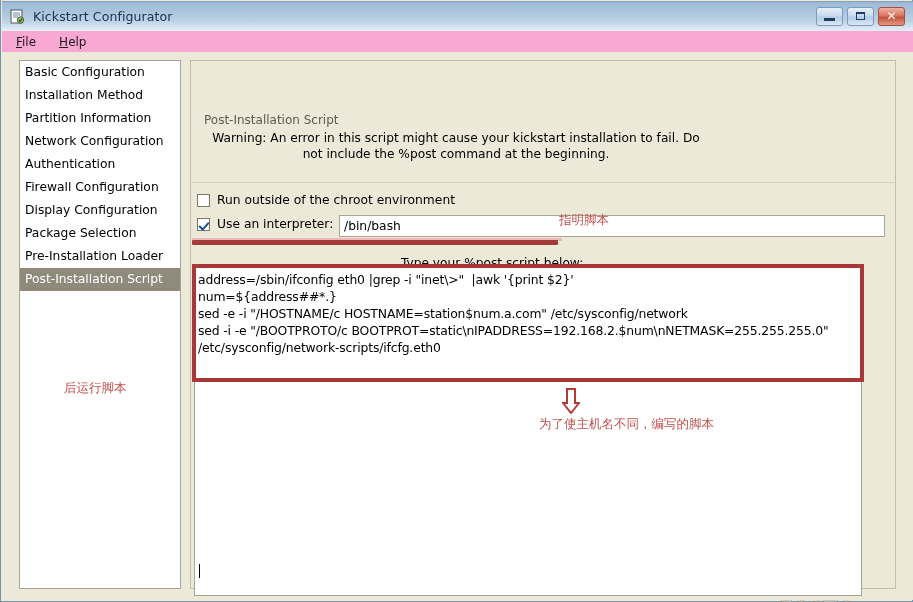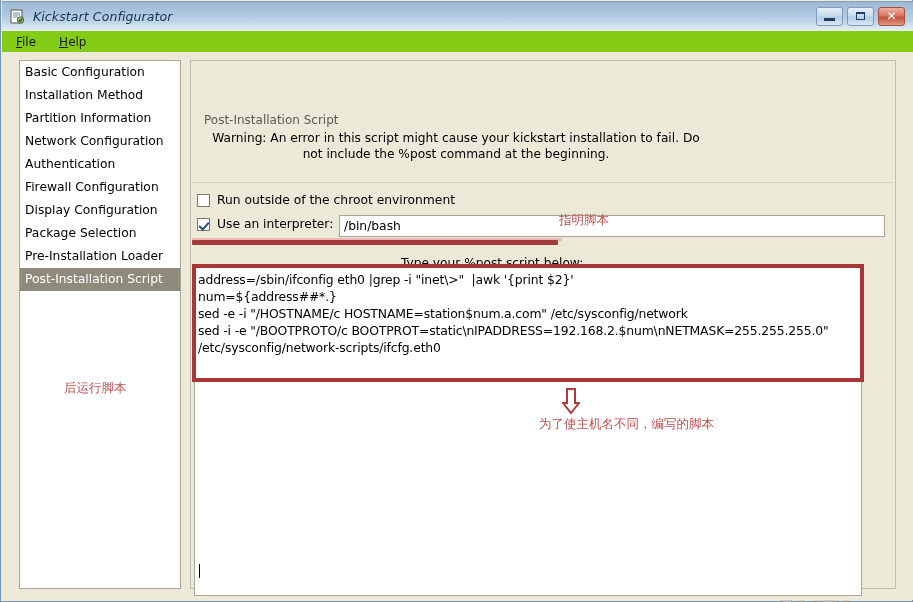--- a/index.html
+++ b/index.html
@@ -41,21 +41,20 @@
     position: relative;
     flex: 0 0 auto;
   }
   #win-title {
     font-size: 12.5px;
     color: #17314f;
     letter-spacing: 0.1px;
     flex: 1 1 auto;
     white-space: nowrap;
     overflow: hidden;
-    font-style: italic;
   }
   .titlebtn {
     width: 27px; height: 19px;
     margin-right: 4px;
     border: 1px solid #7e9bbb;
     border-radius: 3px;
     background: linear-gradient(to bottom, #e8f0f8 0%, #c6d9ec 48%, #b2cbe4 52%, #dae7f4 100%);
     position: relative;
     flex: 0 0 auto;
     box-sizing: border-box;
@@ -86,21 +85,21 @@
     line-height: 17px;
     text-align: center;
     font-family: "DejaVu Sans", sans-serif;
   }
 
   
   #menubar {
     position: absolute;
     left: 1px; top: 31px;
     width: 911px; height: 21px;
-    background: #84cc16;
+    background: #f9a8d4;
     display: flex;
     align-items: center;
     border-bottom: 1px solid #ddd9c3;
   }
   .menuitem {
     font-size: 12px;
     color: #1a1a1a;
     padding: 1px 9px 1px 9px;
     margin-left: 5px;
   }

